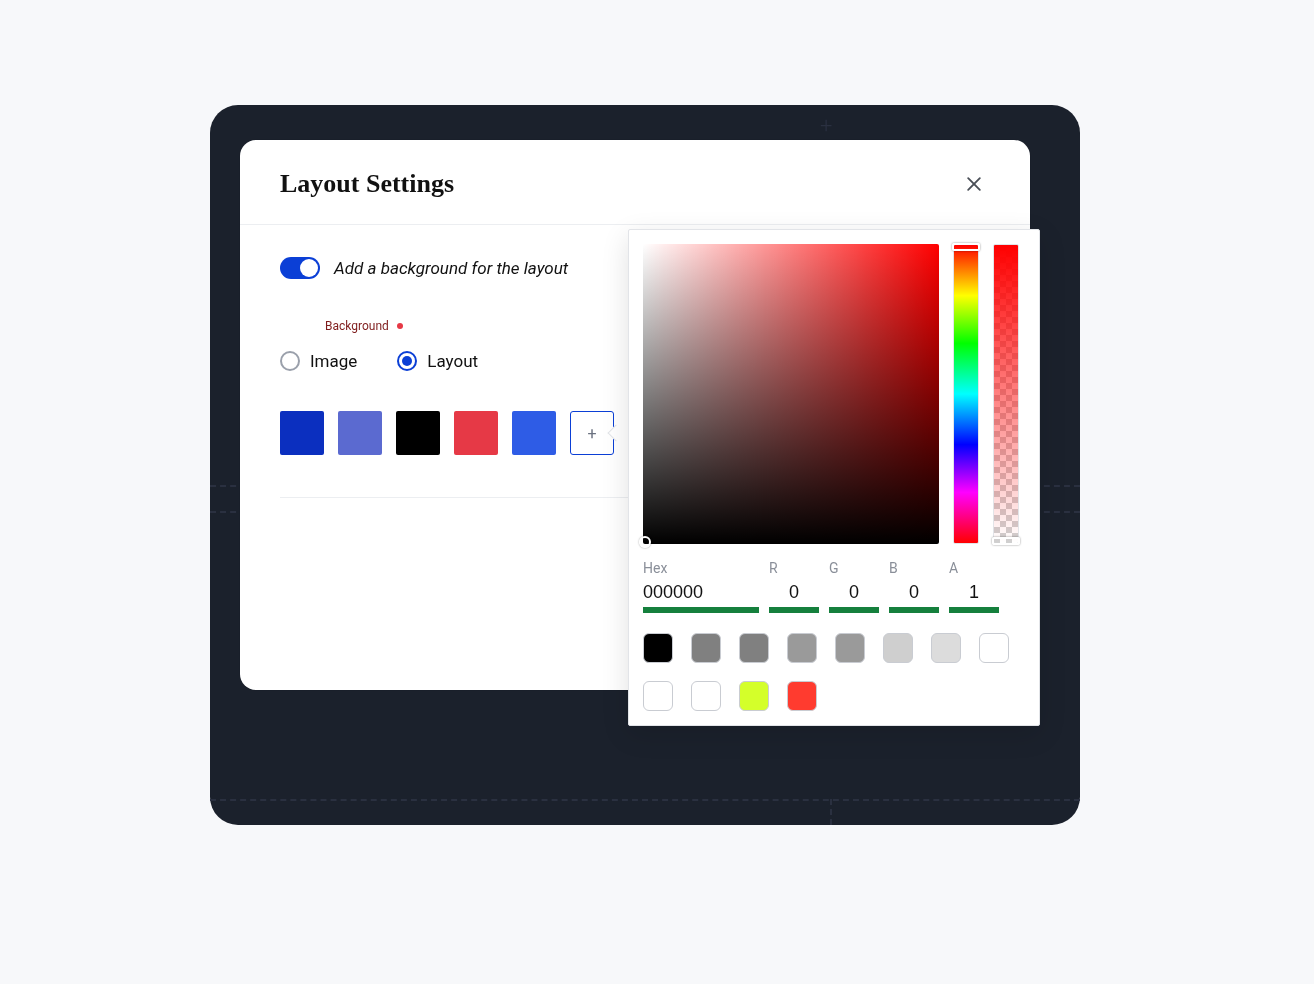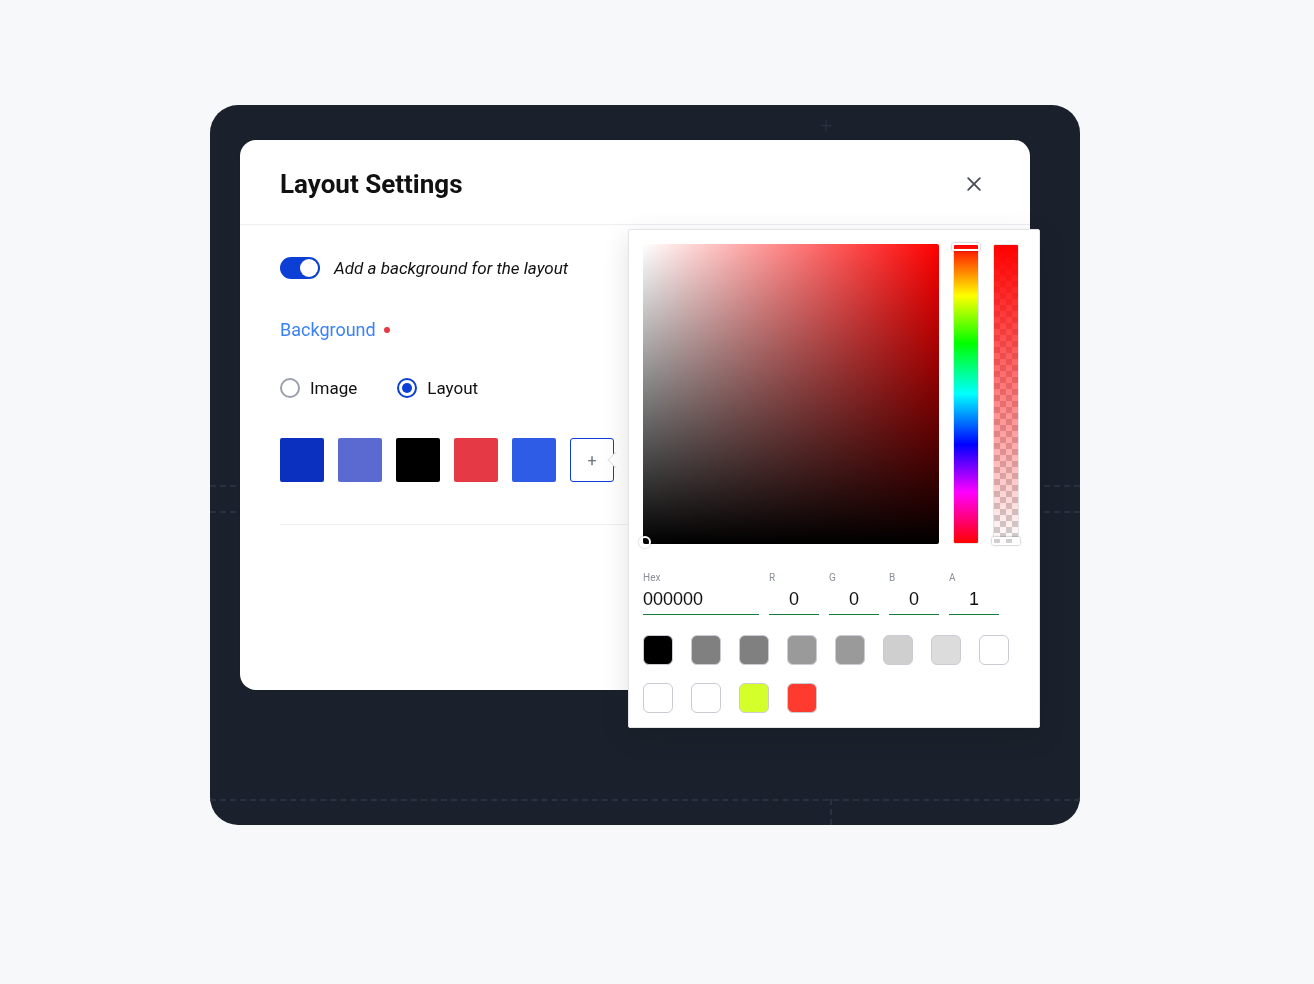--- a/index.html
+++ b/index.html
@@ -44,20 +44,21 @@
       border-radius: 16px;
       box-shadow: 0 0 0 1px rgba(0,0,0,0.04);
       overflow: visible;
     }
     .dialog-header {
       display: flex;
       align-items: center;
       justify-content: space-between;
       padding: 28px 40px 24px 40px;
       border-bottom: 1px solid #eceef1;
+      font-family: Liberation Serif, serif;
     }
     .dialog-title {
       font-size: 26px;
       font-weight: 700;
       color: #111;
     }
     .close-btn {
       width: 32px;
       height: 32px;
       display: flex;
@@ -100,41 +101,41 @@
       color: #111;
       font-style: italic;
     }
     .field-label-row {
       display: flex;
       align-items: center;
       gap: 8px;
       margin-bottom: 18px;
     }
     .field-label {
-      font-size: 18px;
-      color: #3b82f6;
+      font-size: 12px;
+      color: #7f1d1d;
+      margin-left: 45px;
     }
     .req-dot {
       width: 6px;
       height: 6px;
       background: #e63946;
       border-radius: 50%;
     }
     .radio-row {
       display: flex;
       align-items: center;
       gap: 40px;
       margin-bottom: 40px;
     }
     .radio-item {
       display: flex;
       align-items: center;
       gap: 10px;
       cursor: pointer;
-      margin-top: 20px;
     }
     .radio {
       width: 20px;
       height: 20px;
       border: 2px solid #9aa0ab;
       border-radius: 50%;
       position: relative;
     }
     .radio.selected {
       border-color: #0b3fd6;
@@ -259,27 +260,26 @@
       display: flex;
       gap: 10px;
       margin-top: 16px;
     }
     .cp-field {
       display: flex;
       flex-direction: column;
       gap: 4px;
     }
     .cp-field .lab {
-      font-size: 10px;
+      font-size: 14px;
       color: #8a8f99;
-      margin-top: 12px;
     }
     .cp-field input {
       border: none;
-      border-bottom: 1px solid #15803d;
+      border-bottom: 6px solid #15803d;
       font-size: 18px;
       color: #111;
       padding: 2px 0 4px 0;
       outline: none;
       background: transparent;
       width: 100%;
     }
     .cp-field.hex { flex: 0 0 116px; }
     .cp-field.small { flex: 0 0 50px; }
     .cp-field.small input { text-align: center; }

